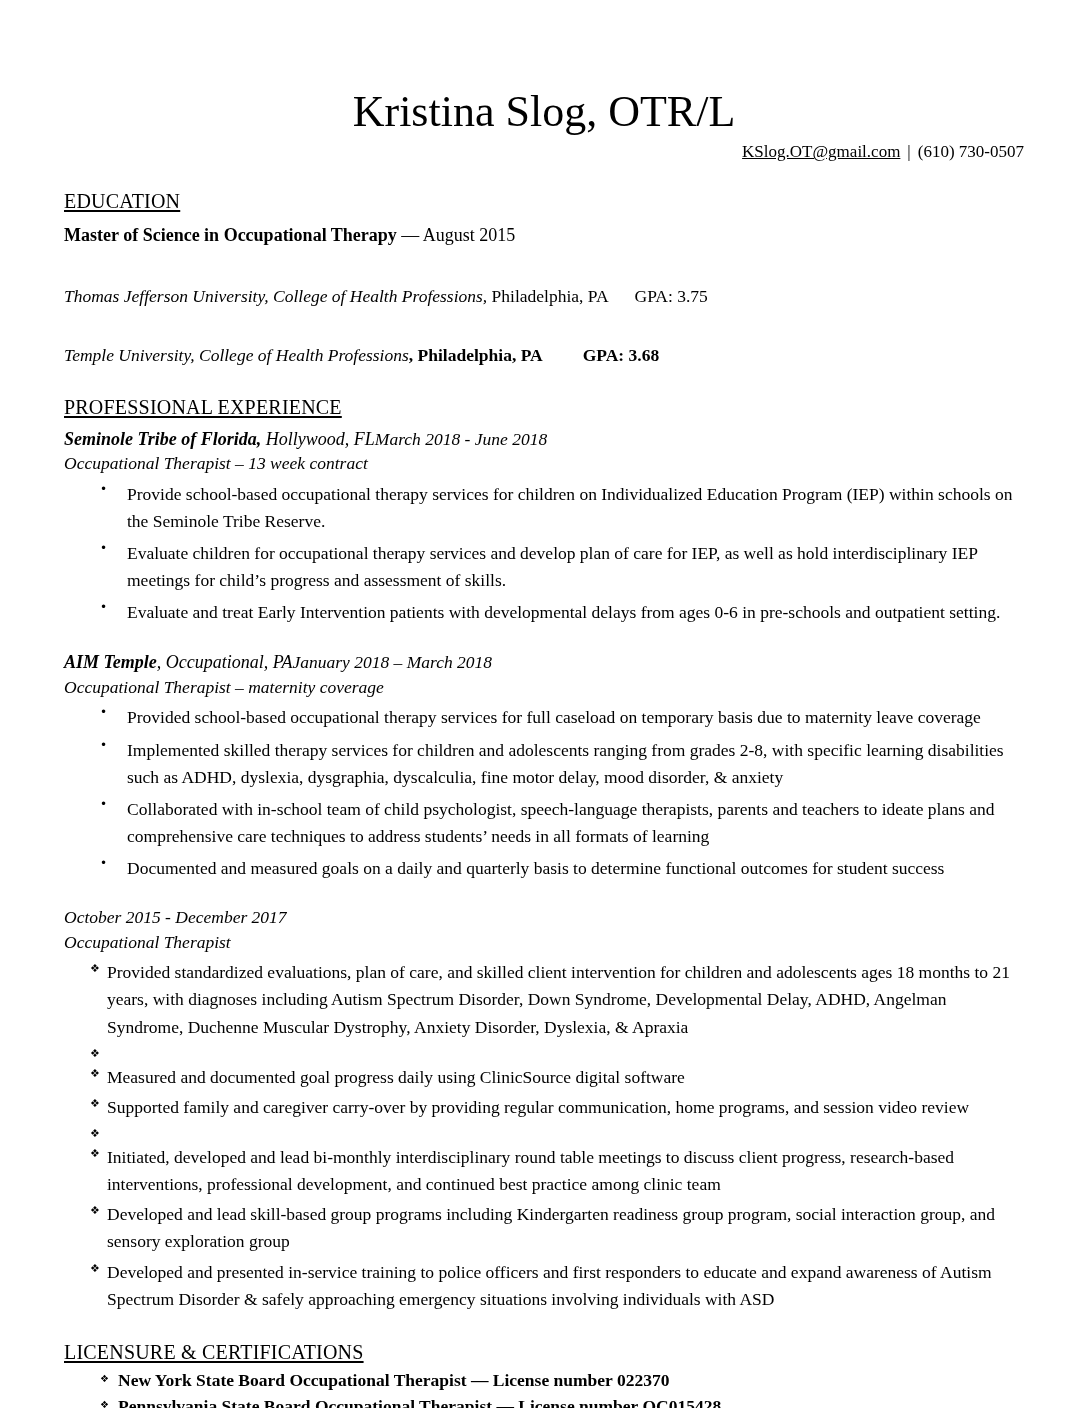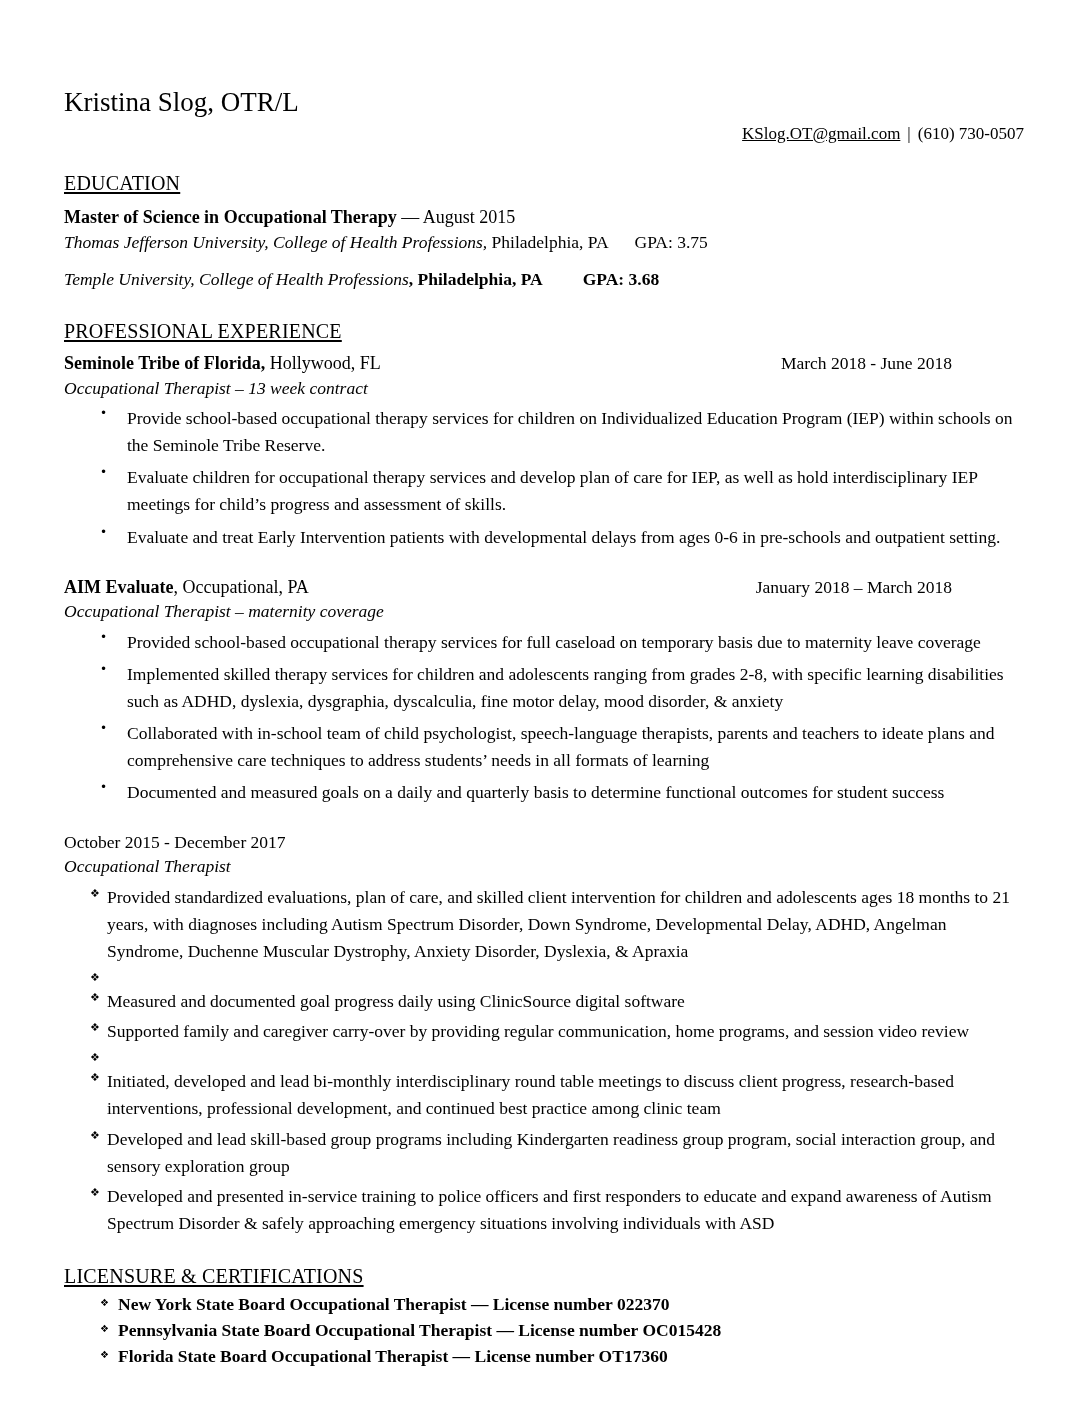--- a/index.html
+++ b/index.html
@@ -4,49 +4,49 @@
 <style>
   html, body { margin: 0; padding: 0; background: #ffffff; }
   body {
     width: 1088px; height: 1408px;
     font-family: "Liberation Serif", serif;
     color: #000; overflow: hidden;
   }
   .page { box-sizing: border-box; width: 1088px; padding: 88px 64px 0 64px; }
 
   
-  .name { text-align: left; font-size: 27px; line-height: 1.1; font-weight: 400; }
+  .name { text-align: center; font-size: 44px; line-height: 1.1; font-weight: 400; }
   .contact { text-align: right; font-size: 17px; margin-top: 6px; }
   .email { text-decoration: underline; cursor: pointer; }
   .sep { display: inline-block; margin: 0 7px; }
 
   
   .sec-heading {
     font-size: 20px; line-height: 1.15; font-weight: 400;
     text-decoration: underline; text-underline-offset: 2px;
     margin-top: 28px; letter-spacing: 0.2px;
   }
 
   
   .edu-items { margin-top: 10px; }
   .edu-item { margin-bottom: 13px; }
   .edu-line1 { font-size: 18px; line-height: 1.4; }
   .edu-degree { font-weight: bold; }
-  .edu-line2 { font-size: 17.5px; line-height: 1.4; }
+  .edu-line2 { font-size: 17.5px; line-height: 1.4; margin-top: 35px; }
   .edu-inst { font-style: italic; }
   .edu-gpa { margin-left: 26px; }
   .edu-item:nth-child(2) .edu-degree-date,
   .edu-item:nth-child(2) .edu-location,
   .edu-item:nth-child(2) .edu-gpa { font-weight: bold; }
   .edu-item:nth-child(2) .edu-gpa { margin-left: 40px; }
 
   
   .jobs { margin-top: 8px; }
   .job + .job { margin-top: 24px; }
-  .job-head { display: flex; justify-content: space-between; align-items: baseline; font-size: 18px; line-height: 1.35; }
+  .job-head { display: flex; justify-content: flex-start; align-items: baseline; font-size: 18px; line-height: 1.35; font-style: italic; }
   .job-company { font-weight: bold; }
   .job-dates { font-size: 17.5px; margin-right: 72px; white-space: nowrap; }
   .job-title { font-style: italic; font-size: 17.5px; line-height: 1.4; }
 
   
   ul.bullets { list-style: none; margin: 5px 0 0 0; padding: 0; font-size: 17.5px; }
   ul.bullets li { display: flex; line-height: 1.55; margin-bottom: 5px; }
   ul.bullets .marker { flex: none; font-family: "DejaVu Sans", sans-serif; }
   ul.round .marker { width: 27px; margin-left: 36px; font-size: 12px; position: relative; top: -1px; }
   ul.diamond li { margin-bottom: 3px; }
@@ -107,21 +107,21 @@
             </li>
           <li>
               <span class="marker">•</span>
               <span class="btext">Evaluate and treat Early Intervention patients with developmental delays from ages 0-6 in pre-schools and outpatient setting.</span>
             </li>
         </ul>
       </div>
 
       <div class="job">
         <div class="job-head">
-          <span><span class="job-company">AIM Evaluate</span><span>, Occupational, PA</span></span>
+          <span><span class="job-company">AIM Temple</span><span>, Occupational, PA</span></span>
           <span class="job-dates">January 2018 – March 2018</span>
         </div>
         <div class="job-title">Occupational Therapist – maternity coverage</div>
         <ul class="bullets round">
           <li>
               <span class="marker">•</span>
               <span class="btext">Provided school-based occupational therapy services for full caseload on temporary basis due to maternity leave coverage</span>
             </li>
           <li>
               <span class="marker">•</span>

